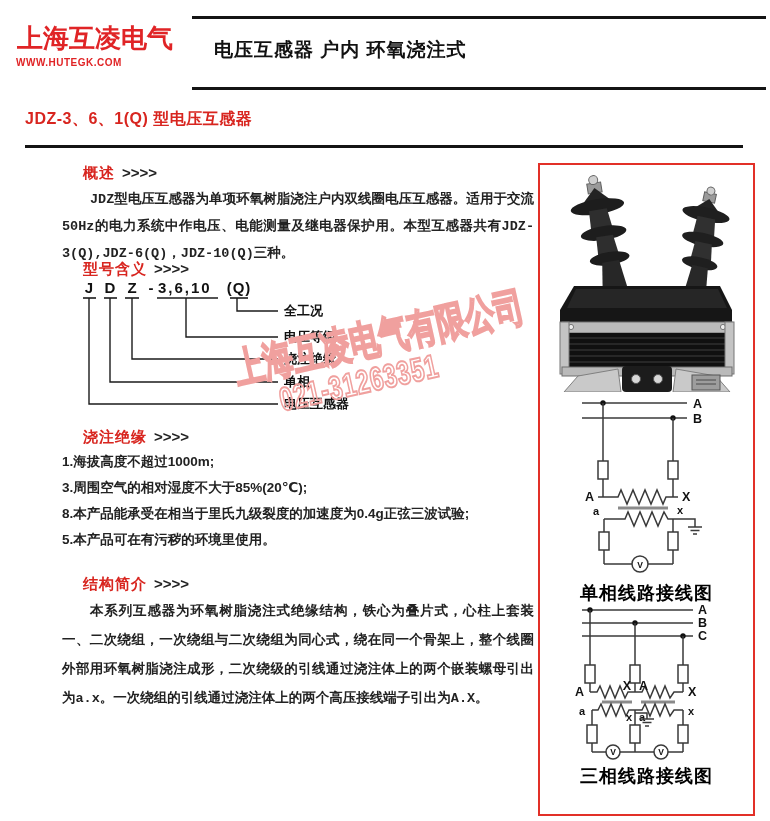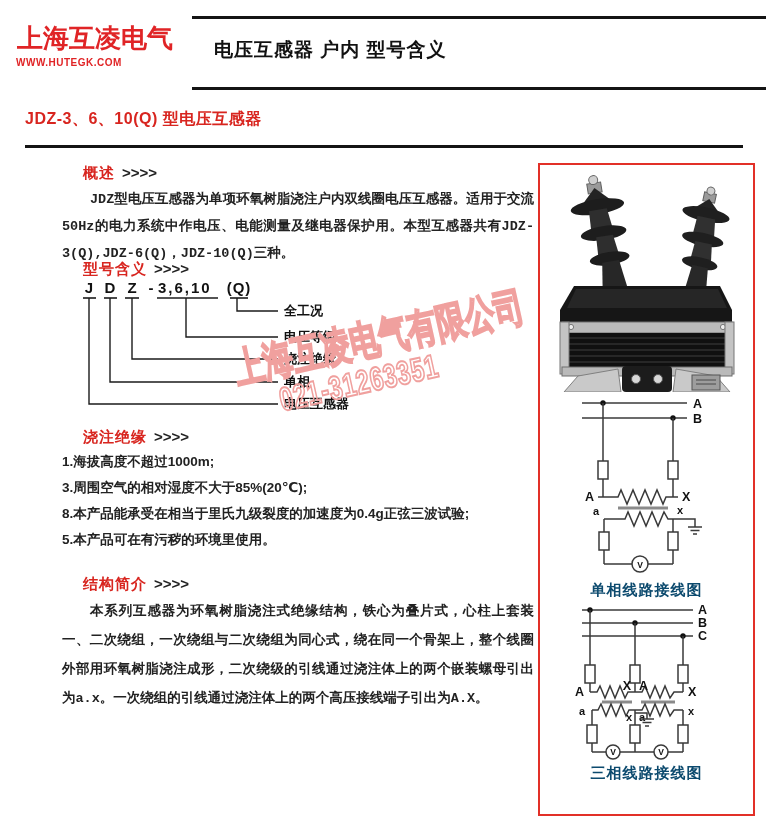--- a/index.html
+++ b/index.html
@@ -24,21 +24,21 @@
 
   .para{position:absolute;left:62px;width:472px;font-size:13.5px;font-weight:bold;color:#222;text-align:justify;font-family:Liberation Mono, monospace;}
   .para.overview{top:186px;line-height:27px;text-indent:28px;}
   .para.structure{top:597px;line-height:29px;text-indent:28px;}
 
   .cond-list{position:absolute;left:62px;top:449px;width:472px;font-size:13.5px;font-weight:bold;color:#222;}
   .cond-item{line-height:26px;white-space:nowrap;}
 
   
   .photo-box{position:absolute;left:538px;top:163px;width:213px;height:649px;border:2px solid #e23028;background:#fff;}
-  .diagram-caption{position:absolute;left:0;width:100%;text-align:center;font-size:15px;font-weight:bold;color:#0c4a6e;letter-spacing:1px;}
+  .diagram-caption{position:absolute;left:0;width:100%;text-align:center;font-size:18px;font-weight:bold;color:#000000;letter-spacing:1px;}
   .cap1{top:416px;}
   .cap2{top:599px;}
 
   
   .watermark{position:absolute;left:230px;top:348px;z-index:20;pointer-events:none;
              transform:rotate(-12.5deg) scaleX(0.72);transform-origin:0 0;
              font-weight:bold;color:transparent;-webkit-text-stroke:2px #f0a09e;white-space:nowrap;}
   .watermark .wm1{font-size:41px;line-height:44px;}
   .watermark .wm2{font-size:33px;line-height:36px;margin-left:52px;letter-spacing:1px;}
 
@@ -56,24 +56,24 @@
   .model-lbl{font-size:13px;font-weight:bold;fill:#111;}
 </style>
 </head>
 <body>
 
 <div class="page">
 
   <div class="logo-text">上海互凌电气</div>
   <div class="logo-url">WWW.HUTEGK.COM</div>
   <div class="rule top"></div>
-  <div class="page-title">电压互感器 户内 型号含义</div>
+  <div class="page-title">电压互感器 户内 环氧浇注式</div>
   <div class="rule bottom"></div>
 
-  <div class="product-heading">JDZ-3、6、10(Q) 型电压互感器</div>
+  <div class="product-heading">JDZ-3、6、1(Q) 型电压互感器</div>
   <div class="divider"></div>
 
   <div class="sec-head" style="top:164px">
     <span>概述</span><span class="arrows">&gt;&gt;&gt;&gt;</span>
   </div>
   <div class="para overview">JDZ型电压互感器为单项环氧树脂浇注户内双线圈电压互感器。适用于交流50Hz的电力系统中作电压、电能测量及继电器保护用。本型互感器共有JDZ-3(Q),JDZ-6(Q)，JDZ-10(Q)三种。</div>
 
   <div class="sec-head" style="top:260px">
     <span>型号含义</span><span class="arrows">&gt;&gt;&gt;&gt;</span>
   </div>

